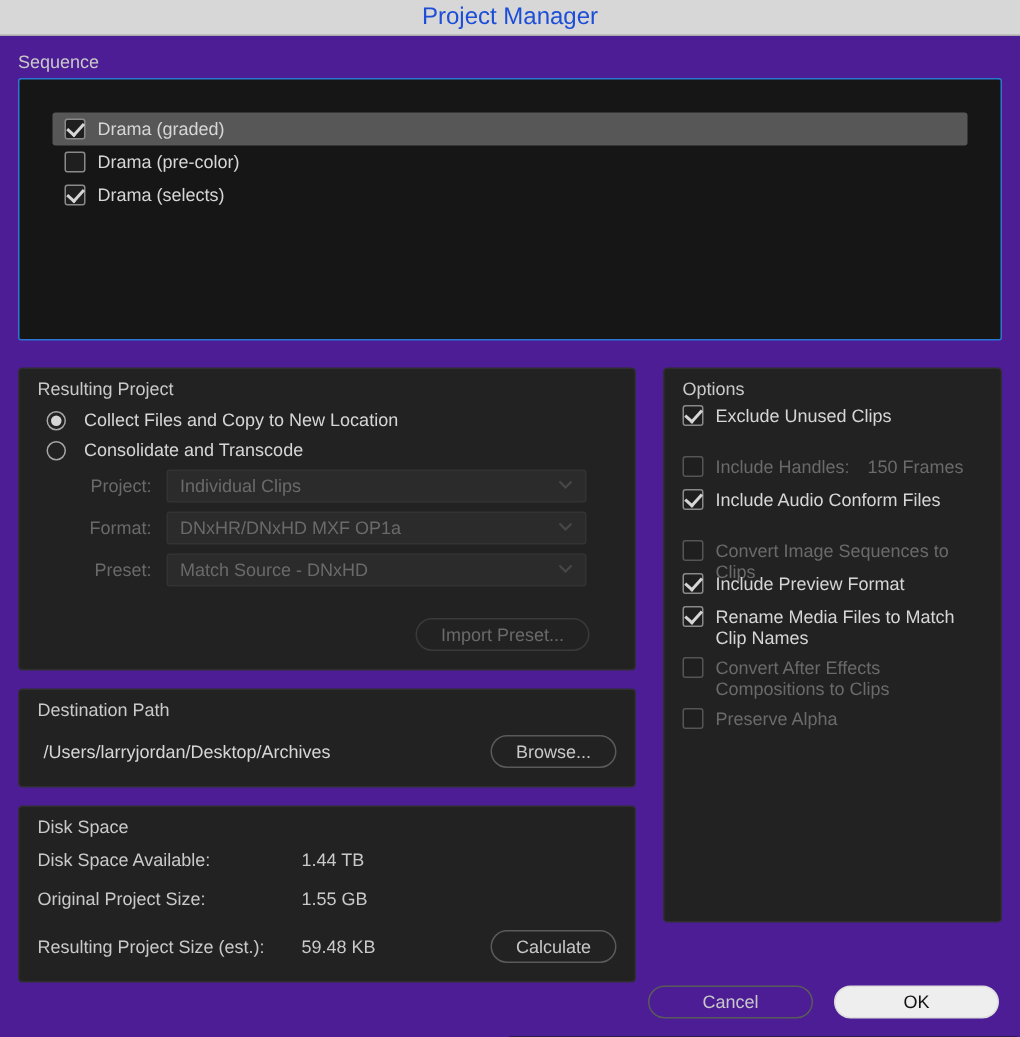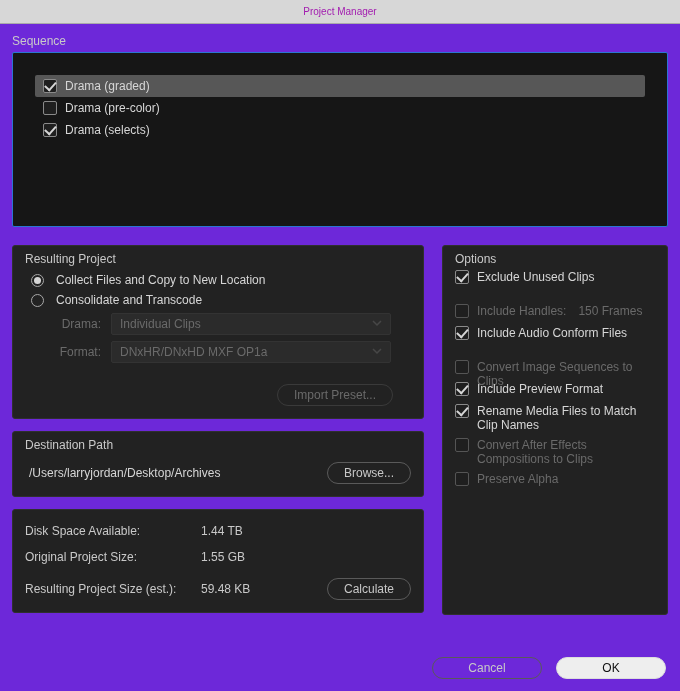--- a/index.html
+++ b/index.html
@@ -1,18 +1,18 @@
 <!DOCTYPE html>
 <html><head>
 <meta charset="utf-8">
 <style>
   * { box-sizing: border-box; margin: 0; padding: 0; font-family: -apple-system, "Segoe UI", Arial, sans-serif; }
   html, body { width: 680px; height: 691px; background: #1b1b1b; color: #d6d6d6; font-size: 12px; overflow: hidden; }
-  .titlebar { height: 24px; background: #d7d7d7; color: #a21caf; display: flex; align-items: center; justify-content: center; font-size: 10px; border-bottom: 1px solid #aaa; }
-  .body { padding: 10px 12px 0 12px; background: #6d28d9; height: 667px; position: relative; }
+  .titlebar { height: 24px; background: #d7d7d7; color: #1d4ed8; display: flex; align-items: center; justify-content: center; font-size: 16px; border-bottom: 1px solid #aaa; }
+  .body { padding: 10px 12px 0 12px; background: #4c1d95; height: 667px; position: relative; }
   .dim { color: #6a6a6a; margin-top: 12px; }
   .section-title { color: #c9c9c9; margin-bottom: 4px; }
   .seq-box { border: 1px solid #2a76d2; background: #161616; border-radius: 2px; height: 175px; padding: 22px; }
   .seq-row { display: flex; align-items: center; height: 22px; padding: 0 8px; gap: 8px; border-radius: 2px; }
   .seq-row.selected { background: #575757; }
   .check { width: 14px; height: 14px; border: 1px solid #8a8a8a; border-radius: 2px; display: inline-flex; align-items: center; justify-content: center; background: #1f1f1f; flex-shrink: 0; }
   .check.checked::after { content: ""; width: 9px; height: 5px; border-left: 2px solid #d6d6d6; border-bottom: 2px solid #d6d6d6; transform: rotate(-48deg) translate(1px,-1px); }
   .check.dimmed { border-color: #555; }
   .columns { display: flex; gap: 18px; margin-top: 18px; }
   .col-left { width: 412px; }
@@ -70,51 +70,61 @@
         <div class="radio-row">
           <span class="radio selected"></span>
           <span>Collect Files and Copy to New Location</span>
         </div>
         <div class="radio-row">
           <span class="radio"></span>
           <span>Consolidate and Transcode</span>
         </div>
 
         <div class="form-row">
-          <span class="form-label">Drama:</span>
+          <span class="form-label">Project:</span>
           <div class="select">
             <span>Individual Clips</span>
             <span class="chev"><svg viewBox="0 0 10 10">
                   <path d="M1 3l4 4 4-4" fill="none" stroke="#6a6a6a" stroke-width="1.5"></path>
                 </svg></span>
           </div>
         </div>
         <div class="form-row">
           <span class="form-label">Format:</span>
           <div class="select">
             <span>DNxHR/DNxHD MXF OP1a</span>
+            <span class="chev"><svg viewBox="0 0 10 10">
+                  <path d="M1 3l4 4 4-4" fill="none" stroke="#6a6a6a" stroke-width="1.5"></path>
+                </svg></span>
+          </div>
+        </div>
+        <div class="form-row">
+          <span class="form-label">Preset:</span>
+          <div class="select">
+            <span>Match Source - DNxHD</span>
             <span class="chev"><svg viewBox="0 0 10 10">
                   <path d="M1 3l4 4 4-4" fill="none" stroke="#6a6a6a" stroke-width="1.5"></path>
                 </svg></span>
           </div>
         </div>
         <div style="display:flex; justify-content:flex-end; margin:6px 18px 0 0;">
           <span class="pill-btn dim">Import Preset...</span>
         </div>
       </div>
 
       <div class="group">
         <div class="group-title">Destination Path</div>
         <div class="path-row">
           <span>/Users/larryjordan/Desktop/Archives</span>
           <span class="pill-btn">Browse...</span>
         </div>
       </div>
 
       <div class="group">
+        <div class="group-title">Disk Space</div>
         <div class="ds-row">
           <span class="ds-label">Disk Space Available:</span>
           <span class="ds-val">1.44 TB</span>
         </div>
         <div class="ds-row" style="margin-top:4px;">
           <span class="ds-label">Original Project Size:</span>
           <span class="ds-val">1.55 GB</span>
         </div>
         <div style="display:flex; align-items:center; margin-top:10px;">
           <span class="ds-label">Resulting Project Size (est.):</span>

